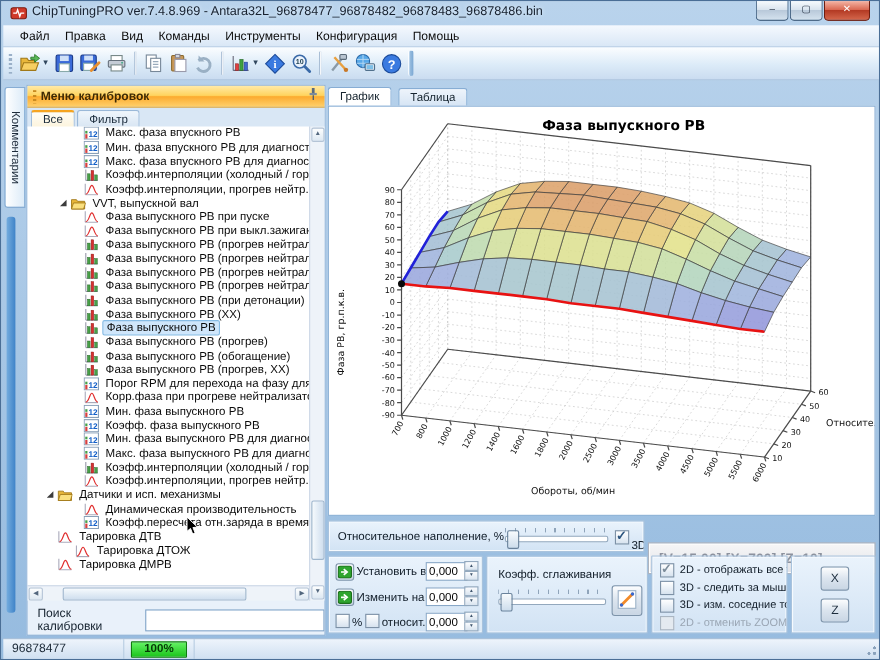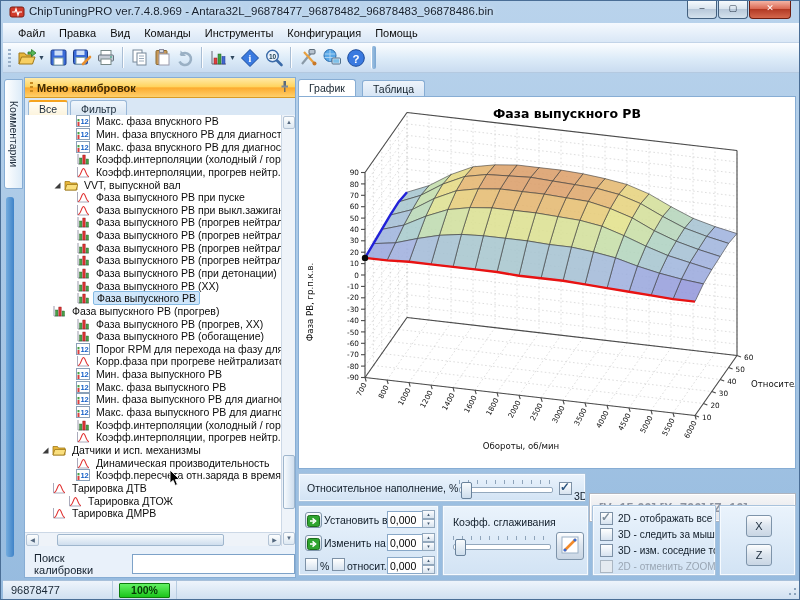--- a/index.html
+++ b/index.html
@@ -453,52 +453,52 @@
         <span class="t-exp"></span>
         <span class="t-icon"><svg width="14" height="12" viewBox="0 0 14 12">
             <line x1="2" y1="11" x2="13" y2="11" stroke="#99a"></line>
             <line x1="2" y1="11" x2="2" y2="1" stroke="#99a"></line>
             <rect x="3.5" y="5" width="2.4" height="6" fill="#48a048" stroke="#206020" stroke-width="0.4"></rect>
             <rect x="6.8" y="2" width="2.4" height="9" fill="#d83030" stroke="#881818" stroke-width="0.4"></rect>
             <rect x="10.1" y="6" width="2.4" height="5" fill="#48a048" stroke="#206020" stroke-width="0.4"></rect>
           </svg></span>
         <span class="t-lbl">Фаза выпускного РВ</span>
       </div>
-      <div class="tree-row" style="padding-left: 16px; align-items: flex-end;">
+      <div class="tree-row" style="padding-left: 40px; align-items: flex-end;">
         <span class="t-exp"></span>
         <span class="t-icon"><svg width="14" height="12" viewBox="0 0 14 12">
             <line x1="2" y1="11" x2="13" y2="11" stroke="#99a"></line>
             <line x1="2" y1="11" x2="2" y2="1" stroke="#99a"></line>
             <rect x="3.5" y="5" width="2.4" height="6" fill="#48a048" stroke="#206020" stroke-width="0.4"></rect>
             <rect x="6.8" y="2" width="2.4" height="9" fill="#d83030" stroke="#881818" stroke-width="0.4"></rect>
             <rect x="10.1" y="6" width="2.4" height="5" fill="#48a048" stroke="#206020" stroke-width="0.4"></rect>
           </svg></span>
         <span class="t-lbl">Фаза выпускного РВ (прогрев)</span>
       </div>
       <div class="tree-row" style="padding-left: 40px;">
         <span class="t-exp"></span>
         <span class="t-icon"><svg width="14" height="12" viewBox="0 0 14 12">
             <line x1="2" y1="11" x2="13" y2="11" stroke="#99a"></line>
             <line x1="2" y1="11" x2="2" y2="1" stroke="#99a"></line>
             <rect x="3.5" y="5" width="2.4" height="6" fill="#48a048" stroke="#206020" stroke-width="0.4"></rect>
             <rect x="6.8" y="2" width="2.4" height="9" fill="#d83030" stroke="#881818" stroke-width="0.4"></rect>
             <rect x="10.1" y="6" width="2.4" height="5" fill="#48a048" stroke="#206020" stroke-width="0.4"></rect>
           </svg></span>
+        <span class="t-lbl">Фаза выпускного РВ (обогащение)</span>
+      </div>
+      <div class="tree-row" style="padding-left: 40px;">
+        <span class="t-exp"></span>
+        <span class="t-icon"><svg width="14" height="12" viewBox="0 0 14 12">
+            <line x1="2" y1="11" x2="13" y2="11" stroke="#99a"></line>
+            <line x1="2" y1="11" x2="2" y2="1" stroke="#99a"></line>
+            <rect x="3.5" y="5" width="2.4" height="6" fill="#48a048" stroke="#206020" stroke-width="0.4"></rect>
+            <rect x="6.8" y="2" width="2.4" height="9" fill="#d83030" stroke="#881818" stroke-width="0.4"></rect>
+            <rect x="10.1" y="6" width="2.4" height="5" fill="#48a048" stroke="#206020" stroke-width="0.4"></rect>
+          </svg></span>
         <span class="t-lbl">Фаза выпускного РВ (прогрев, ХХ)</span>
-      </div>
-      <div class="tree-row" style="padding-left: 40px;">
-        <span class="t-exp"></span>
-        <span class="t-icon"><svg width="14" height="12" viewBox="0 0 14 12">
-            <line x1="2" y1="11" x2="13" y2="11" stroke="#99a"></line>
-            <line x1="2" y1="11" x2="2" y2="1" stroke="#99a"></line>
-            <rect x="3.5" y="5" width="2.4" height="6" fill="#48a048" stroke="#206020" stroke-width="0.4"></rect>
-            <rect x="6.8" y="2" width="2.4" height="9" fill="#d83030" stroke="#881818" stroke-width="0.4"></rect>
-            <rect x="10.1" y="6" width="2.4" height="5" fill="#48a048" stroke="#206020" stroke-width="0.4"></rect>
-          </svg></span>
-        <span class="t-lbl">Фаза выпускного РВ (обогащение)</span>
       </div>
       <div class="tree-row" style="padding-left: 40px;">
         <span class="t-exp"></span>
         <span class="t-icon"><svg width="14" height="12" viewBox="0 0 14 12">
             <rect x="0.5" y="0.5" width="13" height="11" fill="#fff" stroke="#8aa0b8"></rect>
             <rect x="1.5" y="7" width="2" height="4" fill="#d84040"></rect>
             <rect x="1.5" y="4" width="2" height="2.4" fill="#48a048"></rect>
             <text x="8.6" y="9.4" font-size="7.5" font-weight="bold" fill="#1560c8" text-anchor="middle">12</text>
           </svg></span>
         <span class="t-lbl">Порог RPM для перехода на фазу для режима ХХ</span>
@@ -523,21 +523,21 @@
         <span class="t-lbl">Мин. фаза выпускного РВ</span>
       </div>
       <div class="tree-row" style="padding-left: 40px;">
         <span class="t-exp"></span>
         <span class="t-icon"><svg width="14" height="12" viewBox="0 0 14 12">
             <rect x="0.5" y="0.5" width="13" height="11" fill="#fff" stroke="#8aa0b8"></rect>
             <rect x="1.5" y="7" width="2" height="4" fill="#d84040"></rect>
             <rect x="1.5" y="4" width="2" height="2.4" fill="#48a048"></rect>
             <text x="8.6" y="9.4" font-size="7.5" font-weight="bold" fill="#1560c8" text-anchor="middle">12</text>
           </svg></span>
-        <span class="t-lbl">Макс. фаза выпускного РВ</span>
+        <span class="t-lbl">Коэфф. фаза выпускного РВ</span>
       </div>
       <div class="tree-row" style="padding-left: 40px;">
         <span class="t-exp"></span>
         <span class="t-icon"><svg width="14" height="12" viewBox="0 0 14 12">
             <rect x="0.5" y="0.5" width="13" height="11" fill="#fff" stroke="#8aa0b8"></rect>
             <rect x="1.5" y="7" width="2" height="4" fill="#d84040"></rect>
             <rect x="1.5" y="4" width="2" height="2.4" fill="#48a048"></rect>
             <text x="8.6" y="9.4" font-size="7.5" font-weight="bold" fill="#1560c8" text-anchor="middle">12</text>
           </svg></span>
         <span class="t-lbl">Мин. фаза выпускного РВ для диагностики</span>

